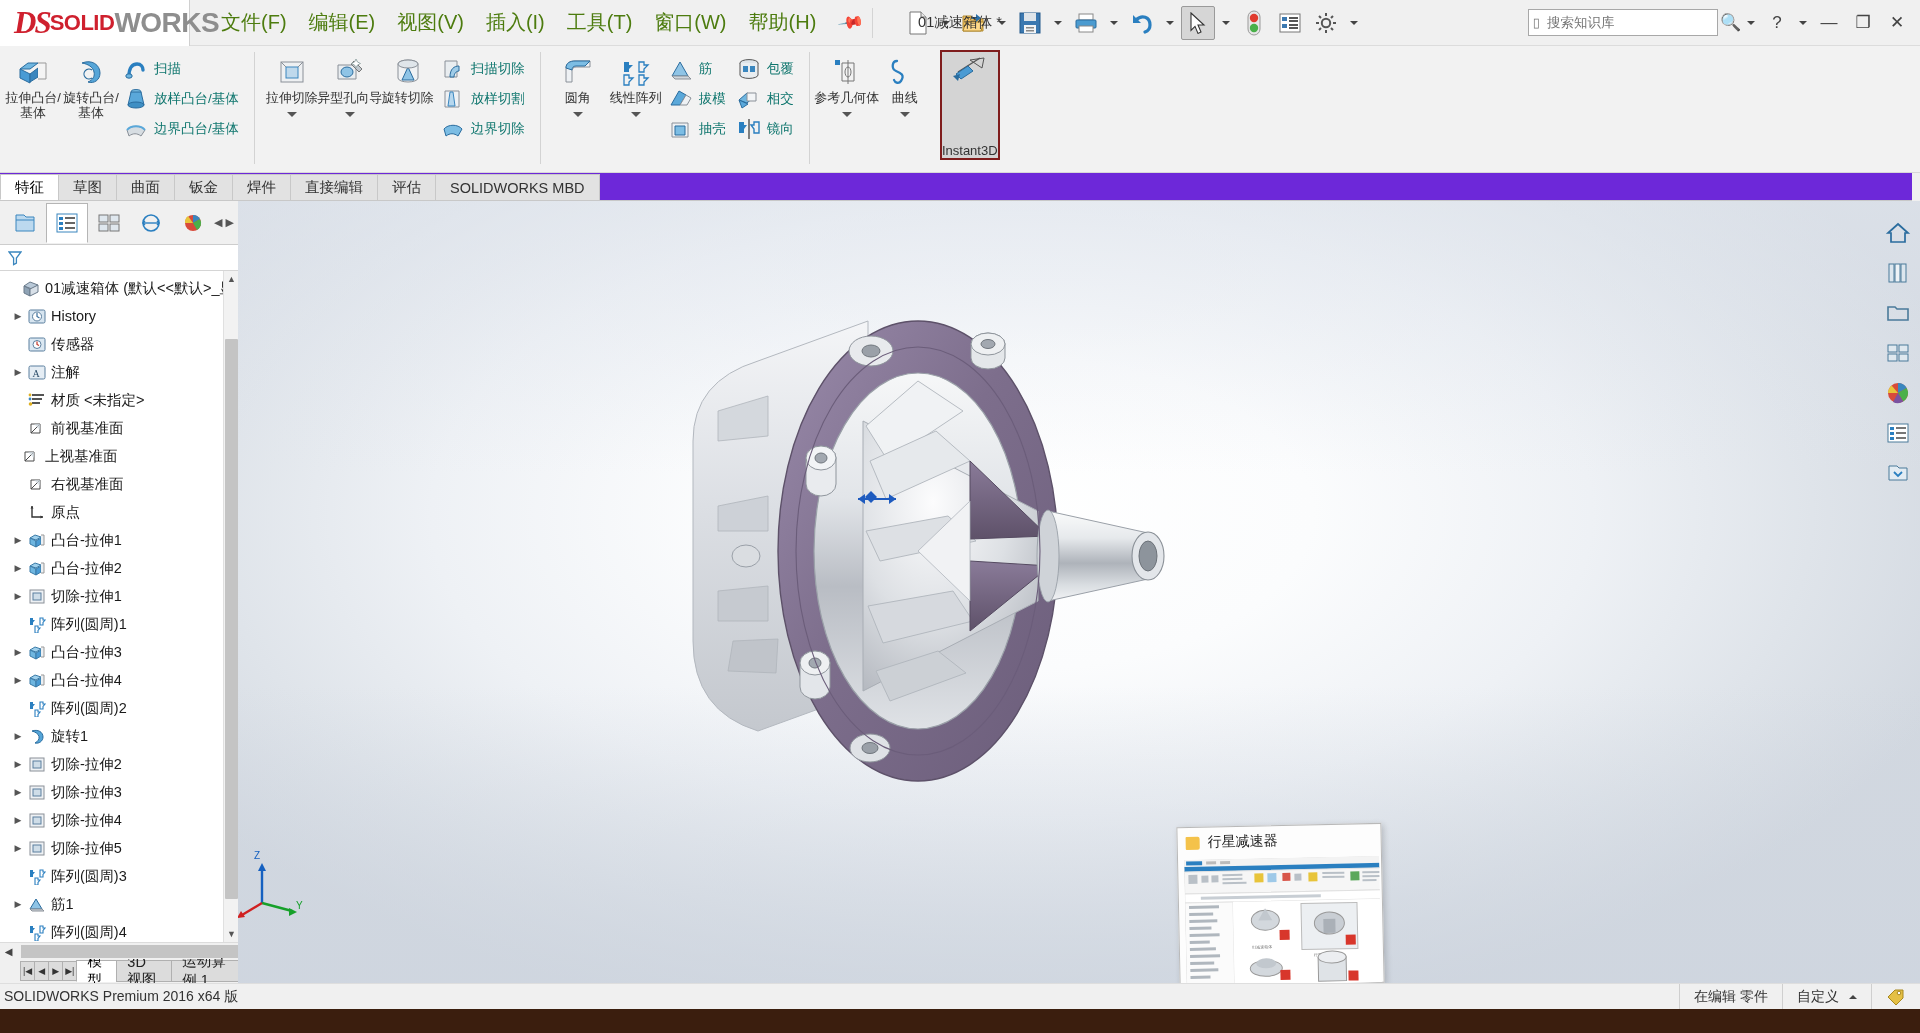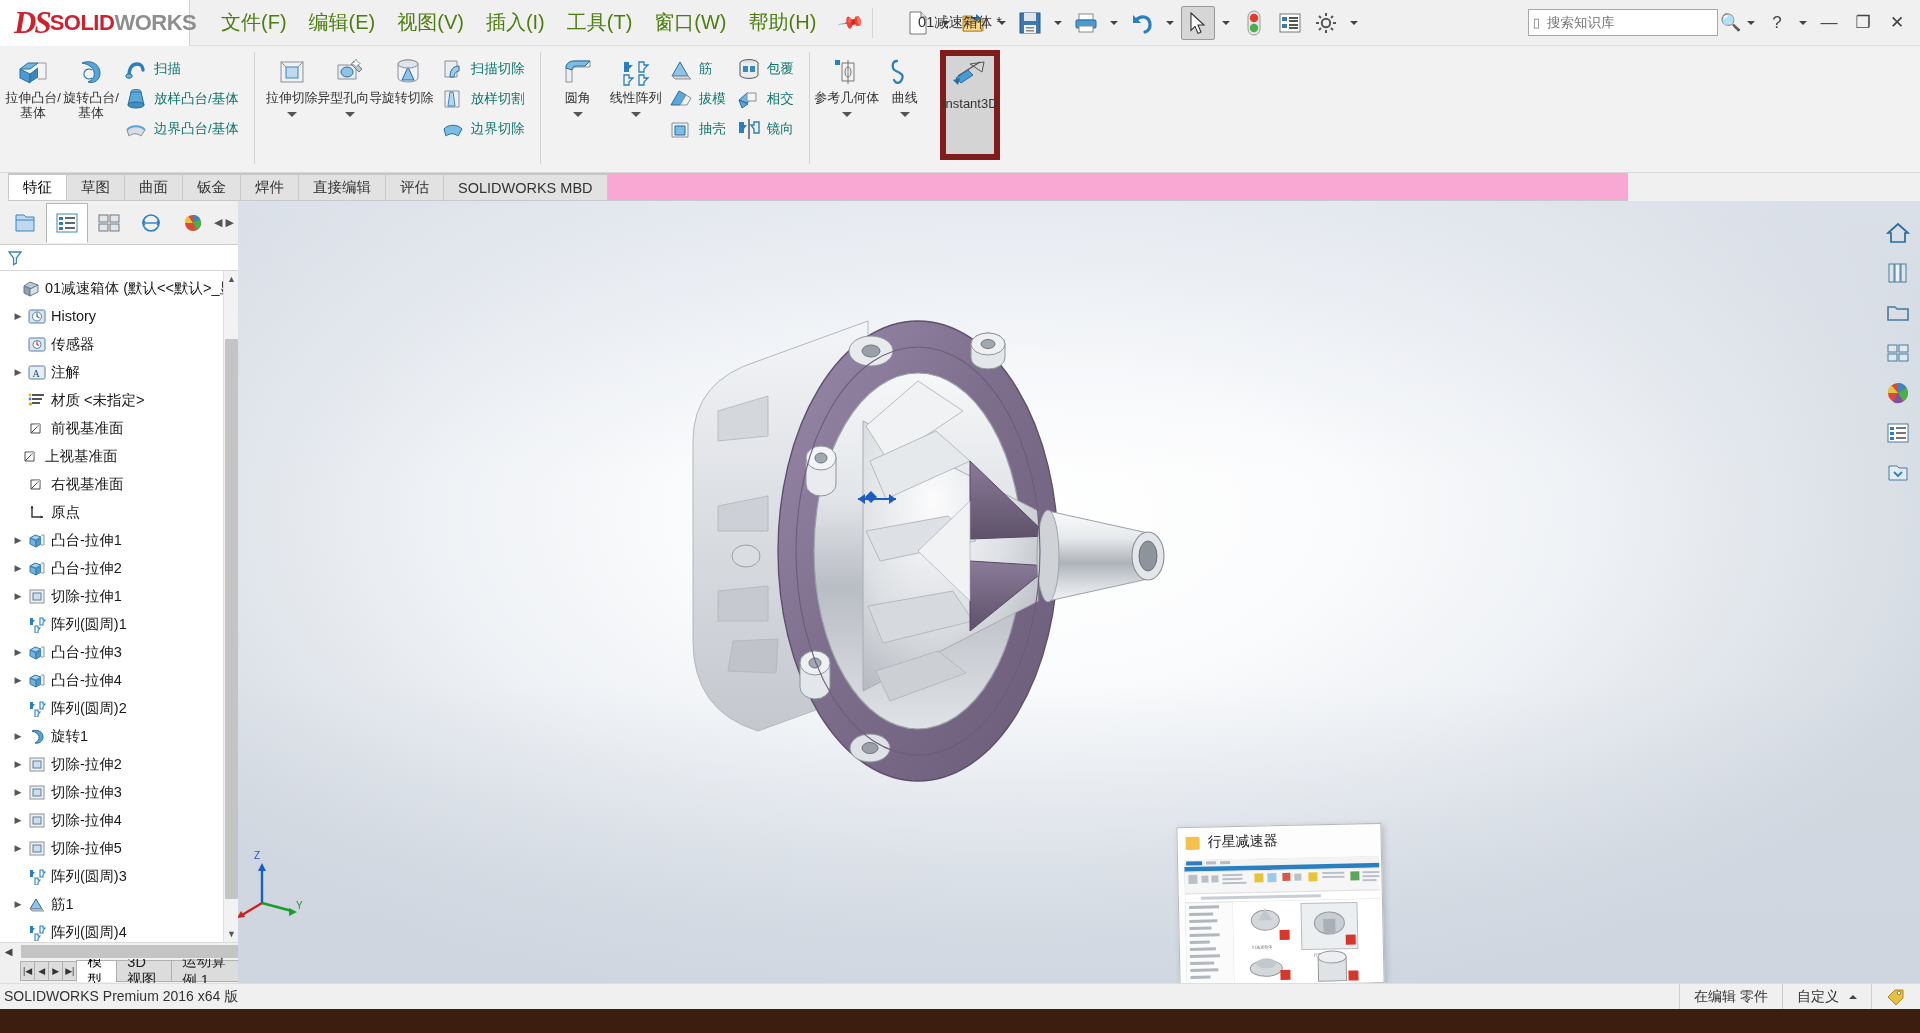--- a/index.html
+++ b/index.html
@@ -27,21 +27,21 @@
   .logo-ds {
     font-family:"Liberation Serif", serif;
     font-size:31px; font-weight:bold; font-style:italic;
     color:#cf202e; letter-spacing:-2px; 
   }
   .logo-solid {
     font-size:22px; font-weight:bold; color:#cf202e;
     letter-spacing:-0.5px;
   }
   .logo-works {
-    font-size:22px; font-weight:bold; color:#8e8e8e;
+    font-size:28px; font-weight:bold; color:#8e8e8e;
     letter-spacing:-0.5px;
   }
   .menubar { display:flex; align-items:center; margin-left:20px; }
   .menu-item {
     padding:4px 11px; font-size:20px; color:#4d7c0f; cursor:default;
     white-space:nowrap;
   }
   .pin-icon { margin-left:14px; color:#1a7fc1; font-size:17px; transform:rotate(35deg); }
   .tb-sep { width:1px; height:30px; background:#d4d4d4; margin:0 10px; }
 
@@ -103,30 +103,30 @@
   .rsmall .ico { width:26px; height:24px; display:flex; align-items:center; justify-content:center; margin-right:5px; }
   .rsmall .lbl { font-size:13.5px; color:#0f766e; white-space:nowrap; }
 
   .dropcaret {
     width:0;height:0;border-left:5px solid transparent;border-right:5px solid transparent;
     border-top:5px solid #555; margin:0 auto;
   }
   .drop-row { height:18px; display:flex; align-items:center; justify-content:center; width:58px; }
 
   .instant3d {
-    width:60px; height:110px; border:6px solid #7f1d1d; background:#d4d4d4;
-    display:flex; flex-direction:column; align-items:center; justify-content:flex-start;
+    width:60px; height:110px; border:2px solid #7f1d1d; background:#d4d4d4;
+    display:flex; flex-direction:column; align-items:center; justify-content:space-between;
     margin-left:6px;
   }
   .instant3d .lbl { font-size:13px; color:#333; margin-top:7px; }
 
   
   .cmdtabs {
-    position:absolute; left:8px; top:173px; width:1620px; height:28px;
-    background:#f9a8d4; display:flex; align-items:flex-end;
+    position:absolute; left:0; top:173px; width:1912px; height:28px;
+    background:#6d28d9; display:flex; align-items:flex-end;
     border-bottom:1px solid #c8c8c8;
   }
   .ctab {
     height:26px; padding:0 14px; display:flex; align-items:center;
     font-size:14.5px; color:#333; background:#e2e2e2;
     border:1px solid #c8c8c8; border-bottom:none; margin-right:-1px;
     cursor:default; white-space:nowrap;
   }
   .ctab.active { background:#fff; color:#000; border-bottom:1px solid #fff; }
 

